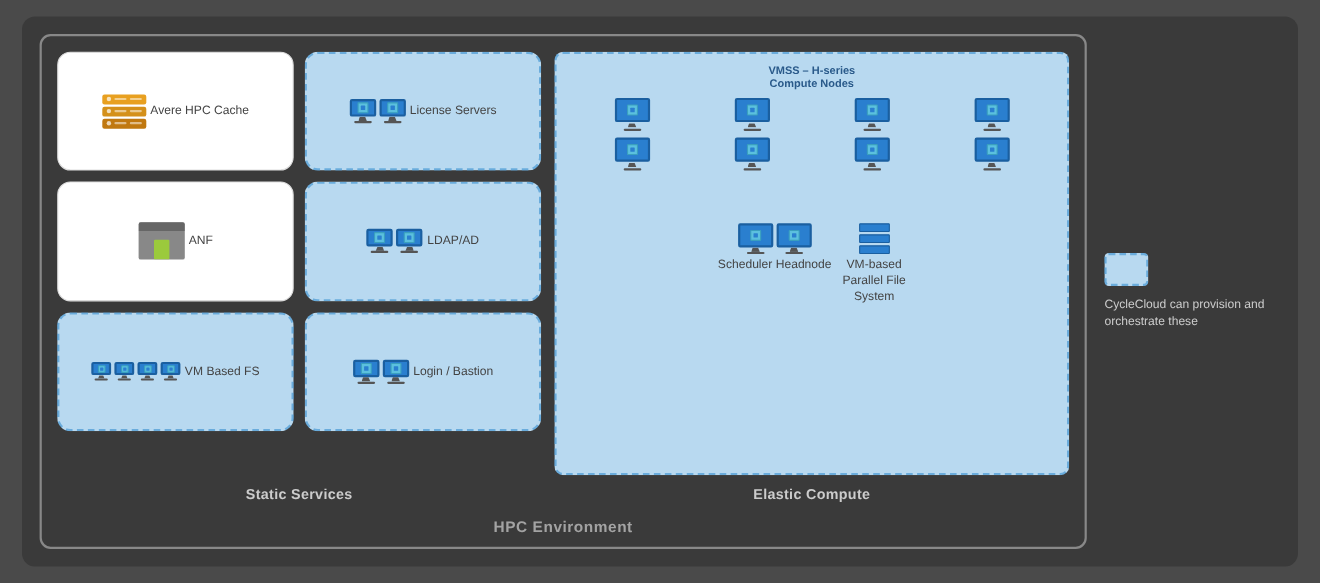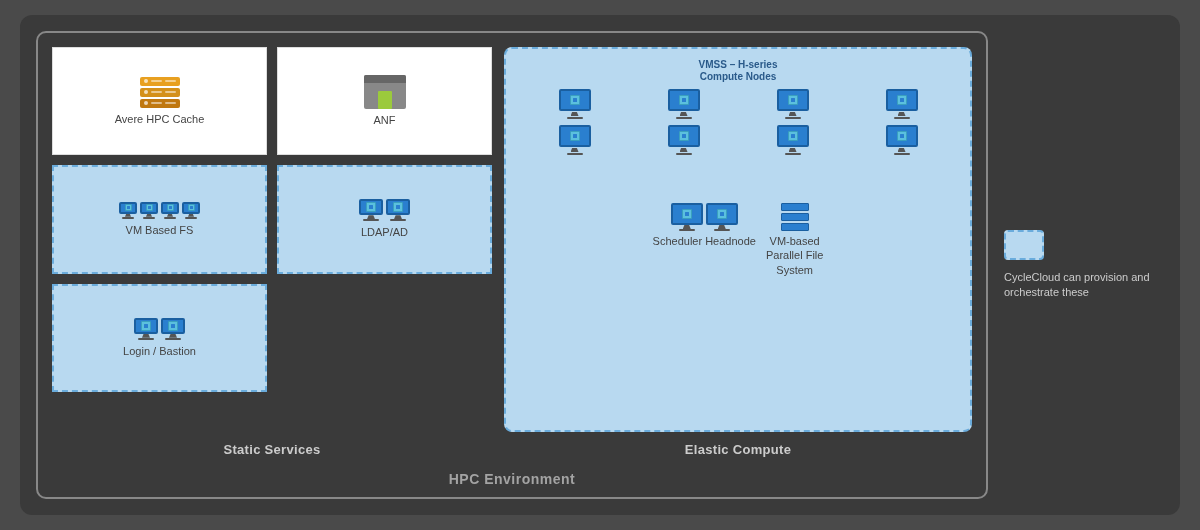--- a/index.html
+++ b/index.html
@@ -103,23 +103,23 @@
       border-radius: 8px;
       background: #b8d9f0;
       padding: 10px;
       display: flex;
       flex-direction: column;
       gap: 6px;
     }
 
     
     .card {
-      border-radius: 0;
-      display: flex;
-      flex-direction: column;
+      border-radius: 12px;
+      display: flex;
+      flex-direction: row;
       align-items: center;
       justify-content: center;
       padding: 8px 6px;
       gap: 4px;
     }
 
     .card-white {
       background: white;
       border: 1px solid #ddd;
     }
@@ -401,29 +401,68 @@
               </div>
               <div class="disk-layer disk-layer-3">
                 <div class="disk-dot"></div>
                   <div class="disk-line"></div>
                   <div class="disk-line"></div>
               </div>
             </div>
             <div class="card-label">Avere HPC Cache</div>
           </div>
 
+          <div class="card card-blue">
+            <div class="icon-container">
+              <div class="monitor">
+                <div class="monitor-screen">
+                  <div class="box-icon"></div>
+                </div>
+                <div class="monitor-stand"></div>
+                <div class="monitor-base"></div>
+              </div>
+              <div class="monitor">
+                <div class="monitor-screen">
+                  <div class="box-icon"></div>
+                </div>
+                <div class="monitor-stand"></div>
+                <div class="monitor-base"></div>
+              </div>
+            </div>
+            <div class="card-label">License Servers</div>
+          </div>
 
           <div class="card card-white">
             <div class="anf-icon">
               <div class="anf-building"></div>
             </div>
             <div class="card-label">ANF</div>
           </div>
 
           <div class="card card-blue">
+            <div class="icon-container">
+              <div class="monitor">
+                <div class="monitor-screen">
+                  <div class="box-icon"></div>
+                </div>
+                <div class="monitor-stand"></div>
+                <div class="monitor-base"></div>
+              </div>
+              <div class="monitor">
+                <div class="monitor-screen">
+                  <div class="box-icon"></div>
+                </div>
+                <div class="monitor-stand"></div>
+                <div class="monitor-base"></div>
+              </div>
+            </div>
+            <div class="card-label">LDAP/AD</div>
+          </div>
+
+          <div class="card card-blue">
             <div class="icon-container monitor-cluster">
               <div class="monitor">
                 <div class="monitor-screen small">
                   <div class="box-icon small"></div>
                 </div>
                 <div class="monitor-stand small"></div>
                 <div class="monitor-base small"></div>
               </div>
               <div class="monitor">
                 <div class="monitor-screen small">
@@ -441,40 +480,20 @@
               </div>
               <div class="monitor">
                 <div class="monitor-screen small">
                   <div class="box-icon small"></div>
                 </div>
                 <div class="monitor-stand small"></div>
                 <div class="monitor-base small"></div>
               </div>
             </div>
             <div class="card-label">VM Based FS</div>
-          </div>
-
-          <div class="card card-blue">
-            <div class="icon-container">
-              <div class="monitor">
-                <div class="monitor-screen">
-                  <div class="box-icon"></div>
-                </div>
-                <div class="monitor-stand"></div>
-                <div class="monitor-base"></div>
-              </div>
-              <div class="monitor">
-                <div class="monitor-screen">
-                  <div class="box-icon"></div>
-                </div>
-                <div class="monitor-stand"></div>
-                <div class="monitor-base"></div>
-              </div>
-            </div>
-            <div class="card-label">LDAP/AD</div>
           </div>
 
           <div class="card card-blue">
             <div class="icon-container">
               <div class="monitor">
                 <div class="monitor-screen">
                   <div class="box-icon"></div>
                 </div>
                 <div class="monitor-stand"></div>
                 <div class="monitor-base"></div>

